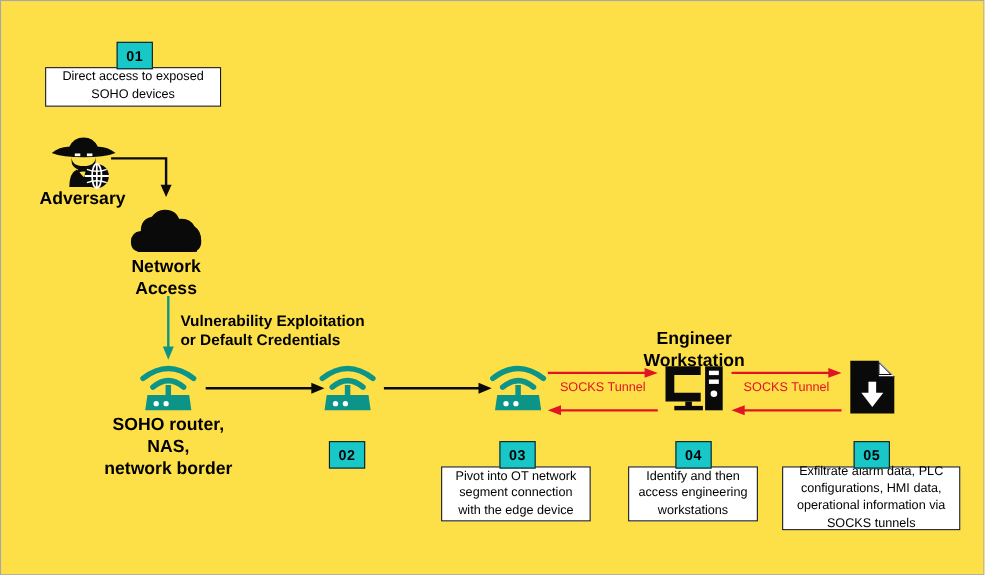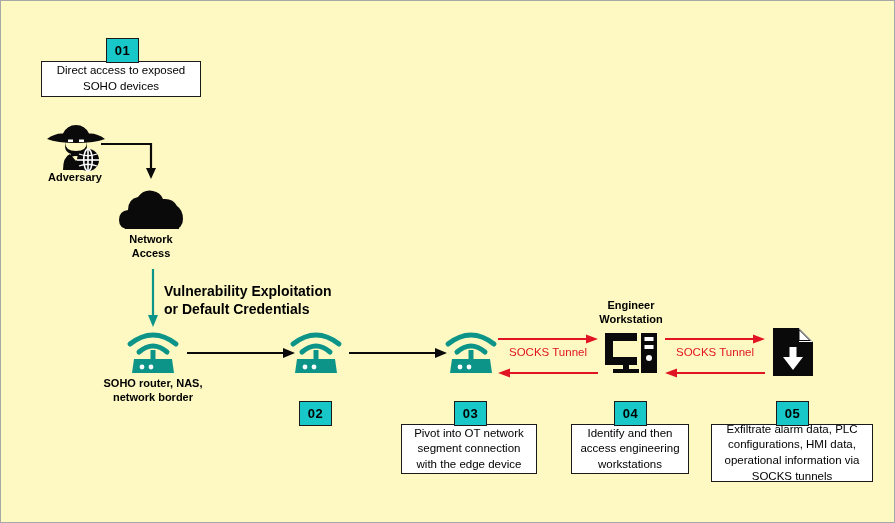--- a/index.html
+++ b/index.html
@@ -4,21 +4,21 @@
 <style>
   html, body {
     margin: 0;
     padding: 0;
     background: #ffffff;
   }
   #canvas {
     position: relative;
     width: 895px;
     height: 523px;
-    background: #fef9c3;
+    background: #fde047;
     border: 1px solid #a8a8a8;
     box-sizing: border-box;
     font-family: "Liberation Sans", sans-serif;
     overflow: hidden;
   }
   .abs { position: absolute; }
 
   
   .step-badge {
     background: #18c8c8;
@@ -46,21 +46,21 @@
     align-items: center;
     justify-content: center;
     padding: 4px 6px;
     box-sizing: border-box;
     z-index: 4;
   }
 
   
   .node-label {
     color: #000000;
-    font-size: 11px;
+    font-size: 16px;
     font-weight: bold;
     line-height: 1.25;
     text-align: center;
   }
   .flow-label {
     color: #000000;
     font-size: 14px;
     font-weight: bold;
     line-height: 1.3;
   }

